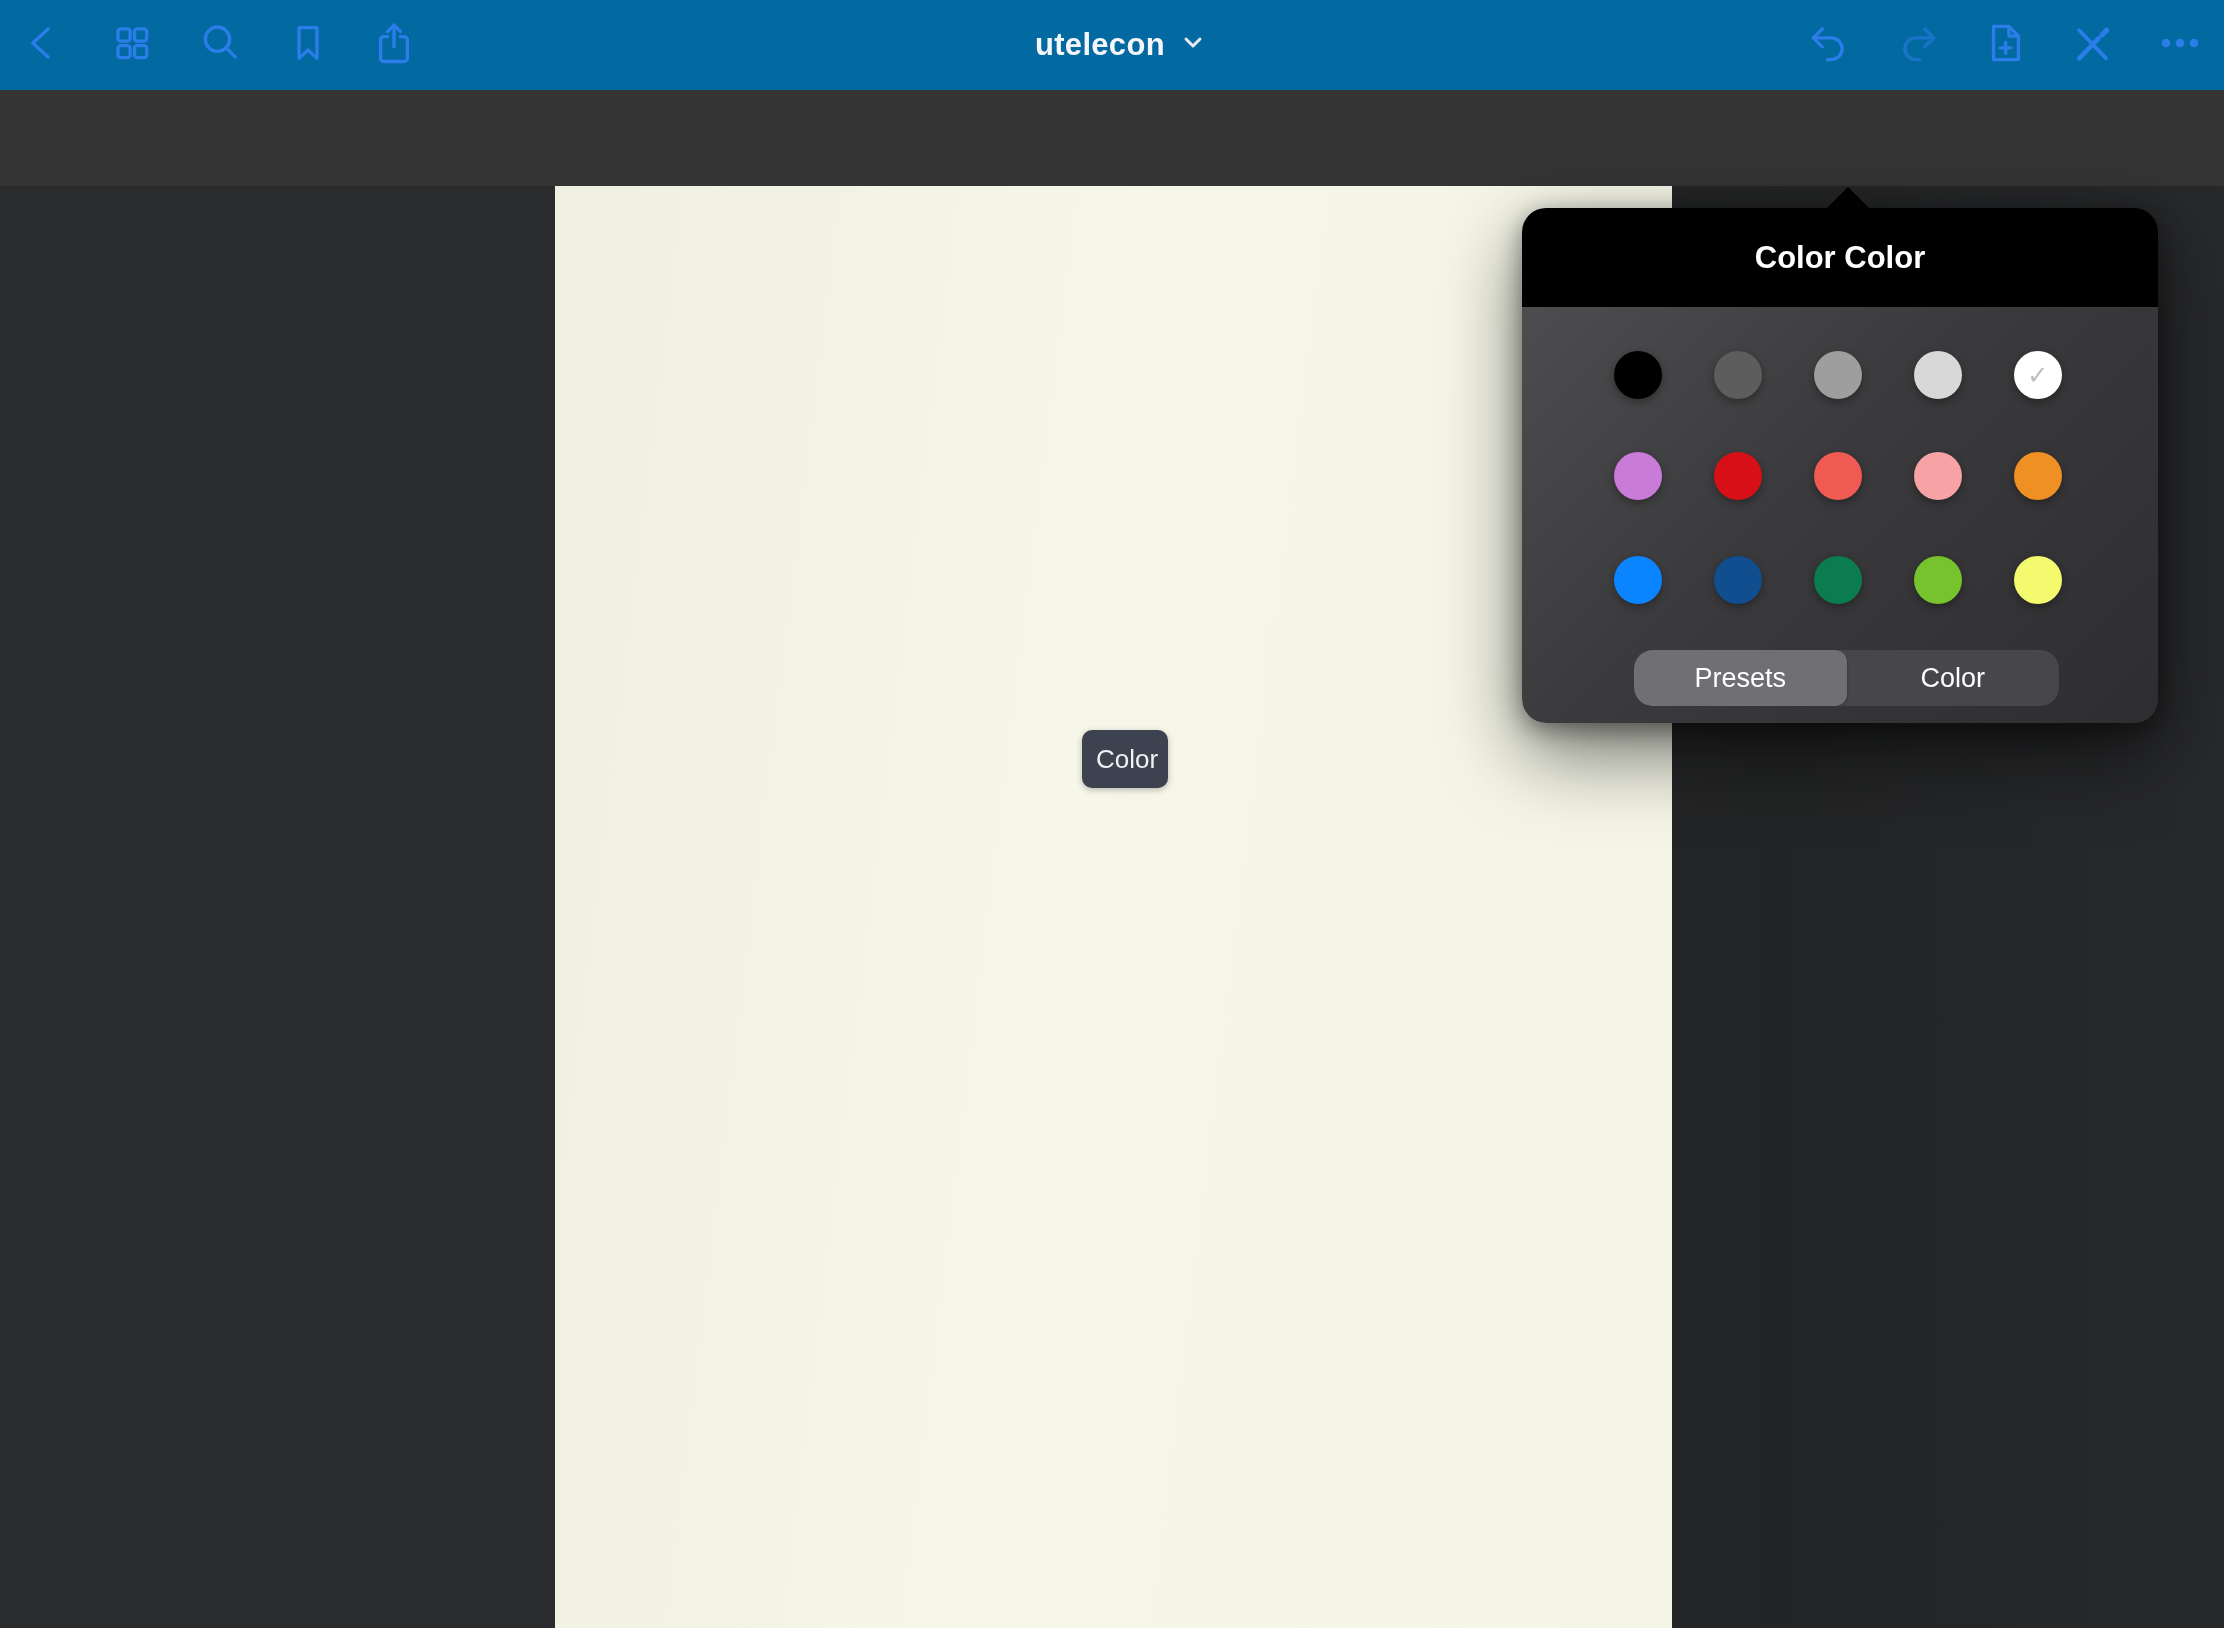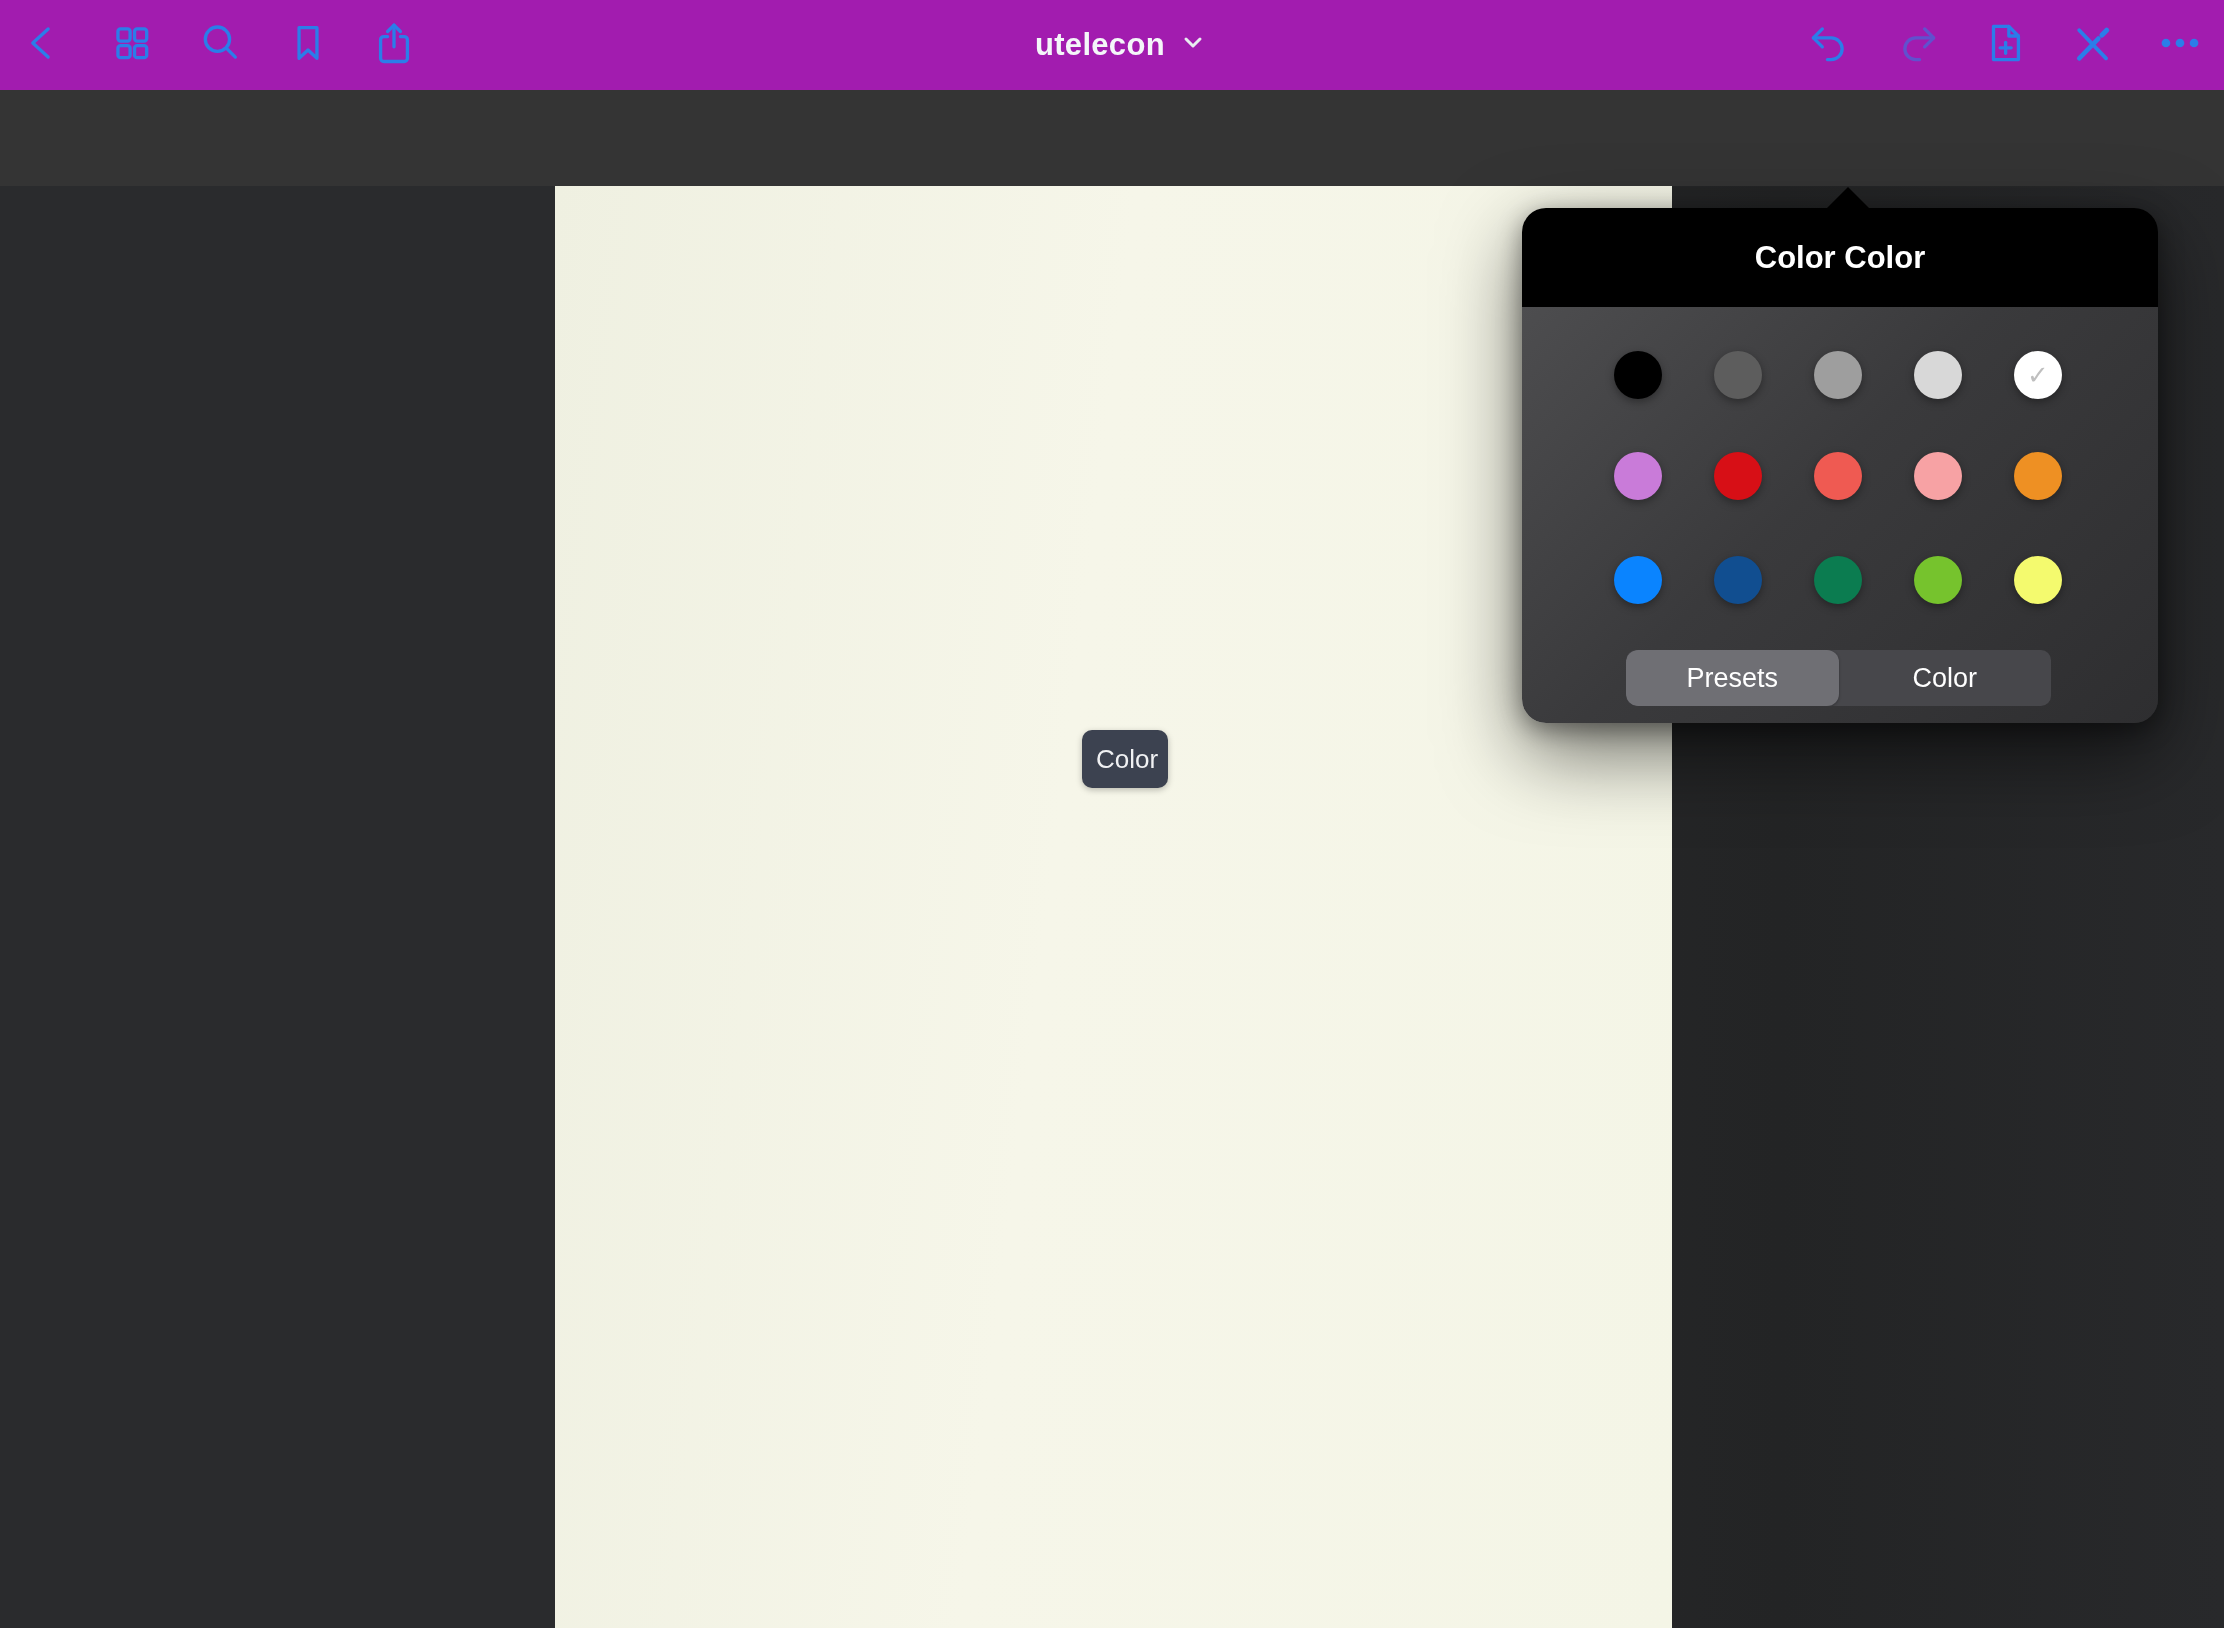--- a/index.html
+++ b/index.html
@@ -1,20 +1,20 @@
 <!DOCTYPE html>
 <html><head>
 <meta charset="utf-8">
 <style>
   html,body{margin:0;padding:0;background:#18191b;}
   #app{position:relative;width:2224px;height:1628px;overflow:hidden;
        font-family:"Liberation Sans","DejaVu Sans",sans-serif;background:#28292b;}
 
   
-  .topbar{position:absolute;left:0;top:0;width:100%;height:90px;background:#a21caf;}
+  .topbar{position:absolute;left:0;top:0;width:100%;height:90px;background:#0369a1;}
   .tb-icon{position:absolute;top:22px;width:46px;height:46px;display:flex;align-items:center;justify-content:center;}
   .tb-icon svg{width:46px;height:46px;stroke:#2b7de9;fill:none;stroke-width:2.6;stroke-linecap:round;stroke-linejoin:round;}
   .title-wrap{position:absolute;left:1035px;top:0;height:90px;display:flex;align-items:center;gap:16px;}
   .doc-title{color:#f4f6f9;font-size:31px;font-weight:700;letter-spacing:.3px;}
   .title-chevron svg{width:24px;height:20px;stroke:#e8ebf0;fill:none;stroke-width:3;stroke-linecap:round;stroke-linejoin:round;}
   .dim{opacity:.55;}
 
   
   .toolbar{position:absolute;left:0;top:90px;width:100%;height:96px;background:#343434;}
   .tool{position:absolute;top:110px;width:56px;height:56px;display:flex;align-items:center;justify-content:center;}
@@ -60,21 +60,21 @@
               display:flex;align-items:center;justify-content:center;color:#fff;font-size:31px;font-weight:600;}
   .pop-body{position:absolute;left:0;top:99px;width:100%;height:416px;border-radius:0 0 24px 24px;
             background:linear-gradient(135deg,#4d4d4f 0%,#3a3a3c 45%,#2e2e30 100%);}
   .swatch-row{display:flex;padding-left:92px;gap:52px;}
   .swatch-row:nth-child(1){padding-top:44px;}
   .swatch-row:nth-child(2){padding-top:53px;}
   .swatch-row:nth-child(3){padding-top:56px;}
   .swatch{width:48px;height:48px;border-radius:50%;display:flex;align-items:center;justify-content:center;
           box-shadow:0 3px 8px rgba(0,0,0,.35);}
   .swatch .check{color:#bfbfbf;font-size:26px;font-weight:700;}
-  .segmented{position:absolute;left:104px;top:343px;width:425px;height:56px;background:#47474b;border-radius:10px;
+  .segmented{position:absolute;left:112px;top:343px;width:425px;height:56px;background:#47474b;border-radius:19px;
              display:flex;overflow:hidden;}
   .segment{flex:1;display:flex;align-items:center;justify-content:center;color:#fff;font-size:27px;}
   .segment.selected{background:#6f6f74;border-radius:12px;box-shadow:0 1px 3px rgba(0,0,0,.3);}
 </style>
 </head>
 <body>
 
 <div id="app">
 
   <div class="topbar">

